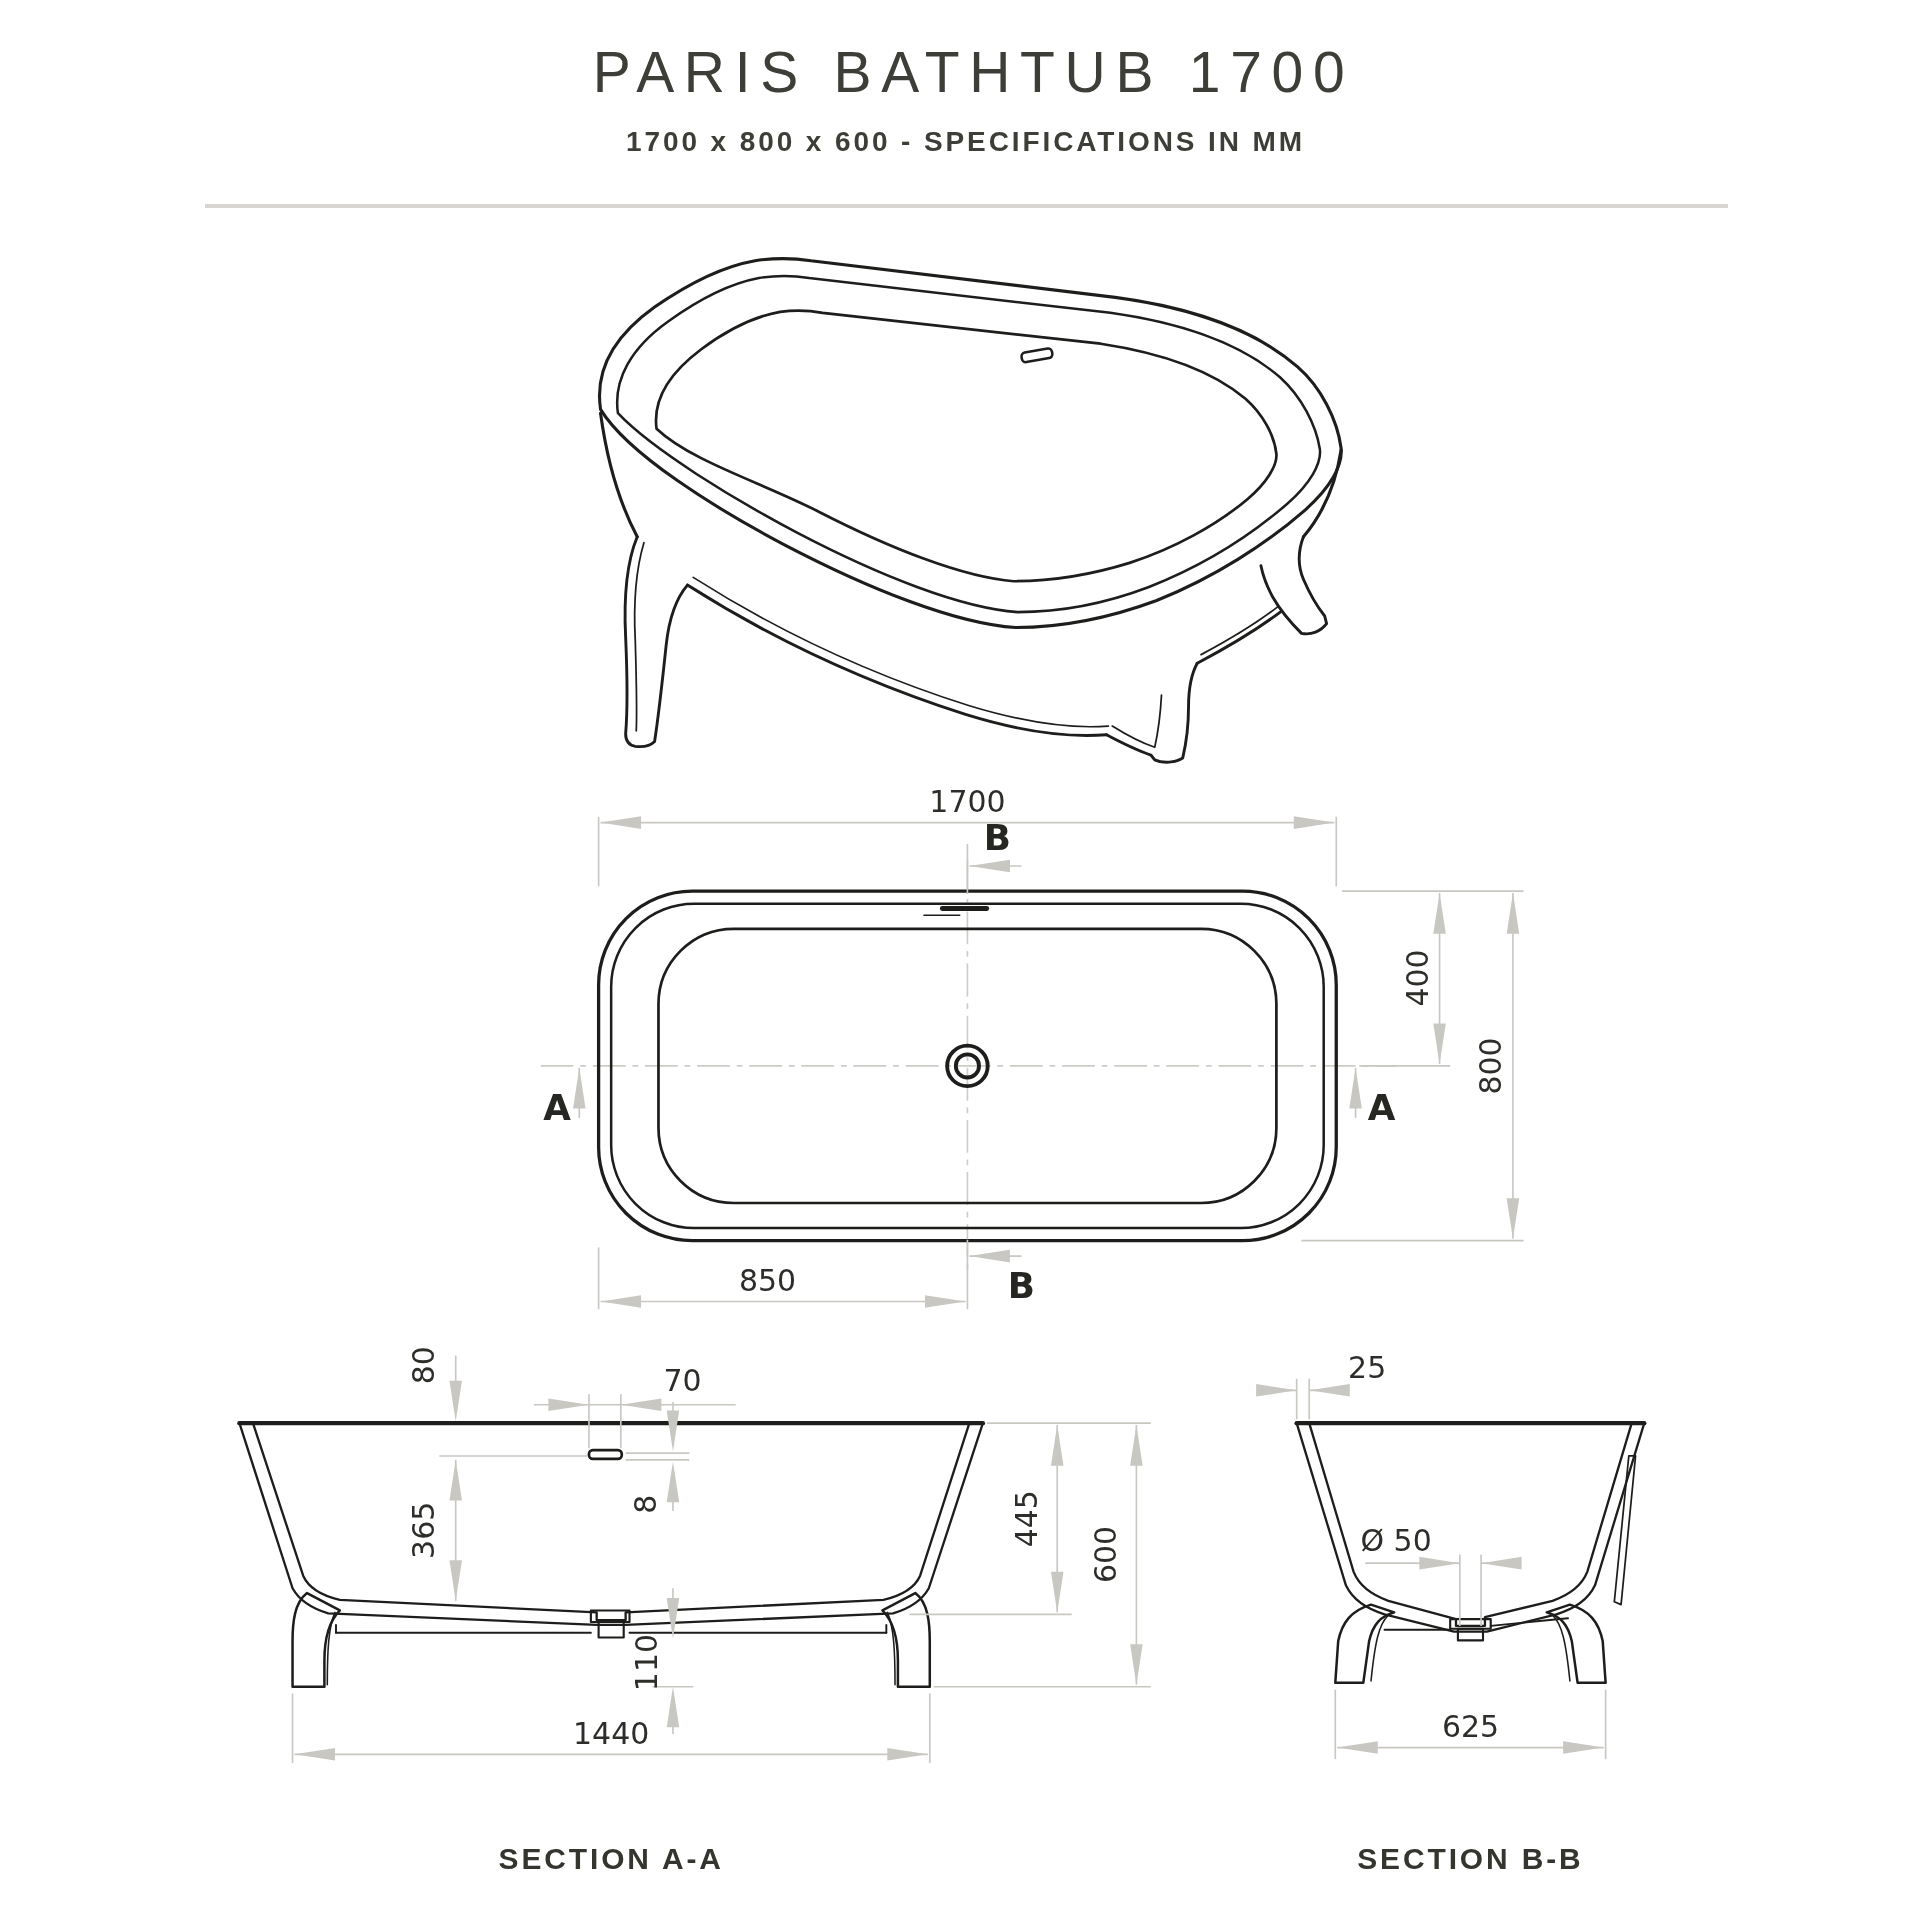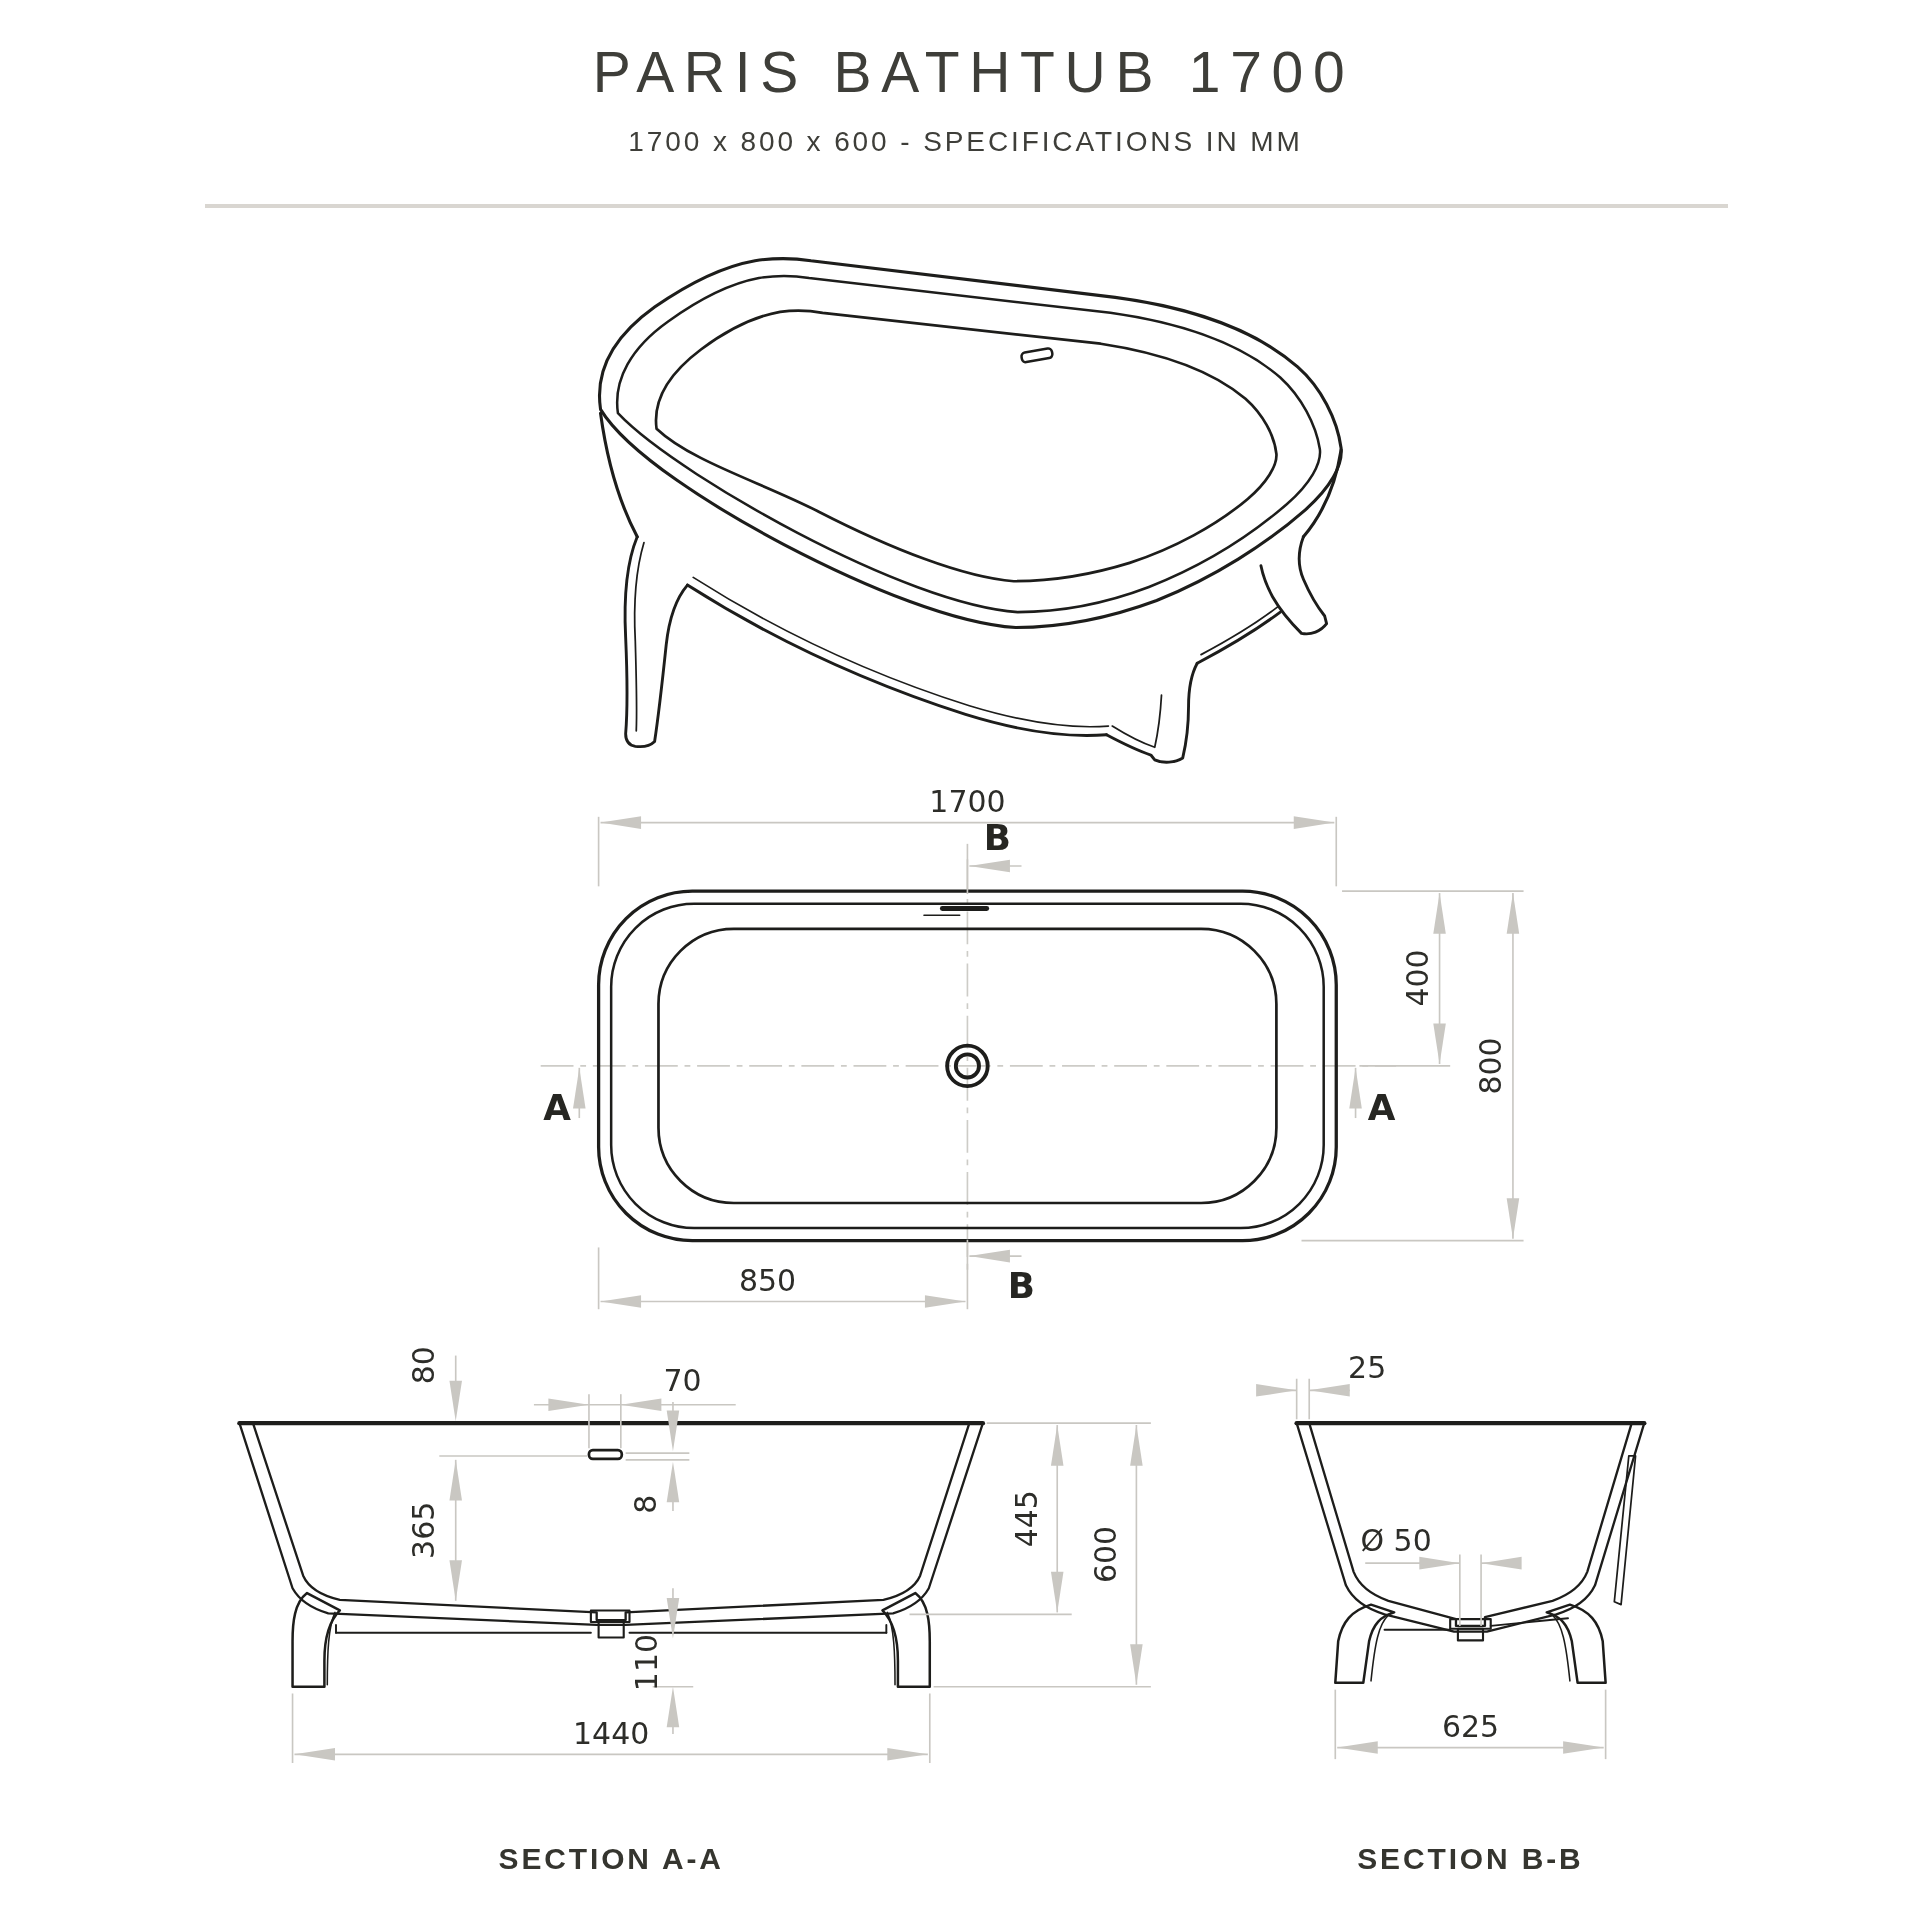--- a/index.html
+++ b/index.html
@@ -1,21 +1,21 @@
 <!DOCTYPE html>
 <html><head>
 <meta charset="utf-8">
 <style>
   html,body{margin:0;padding:0;background:#ffffff;}
   #page{position:relative;width:1931px;height:1931px;background:#ffffff;overflow:hidden;
         font-family:"Liberation Sans", sans-serif;}
   #title{position:absolute;top:39px;left:0;width:1931px;text-align:center;
          font-size:57px;font-weight:400;letter-spacing:9.7px;color:#3e3e39;padding-left:8px;}
   #subtitle{position:absolute;top:126px;left:0;width:1931px;text-align:center;
-         font-size:28px;font-weight:400;letter-spacing:2.9px;color:#3e3e39;}
+         font-size:28px;font-weight:700;letter-spacing:2.9px;color:#3e3e39;}
   #divider{position:absolute;top:204px;left:205px;width:1523px;height:3.9px;background:#d9d6d1;}
   svg{position:absolute;top:0;left:0;}
   .t{fill:#2d2d29;font-family:"DejaVu Sans", sans-serif;font-size:31px;font-weight:500;}
   .m{fill:#262622;font-family:"DejaVu Sans", sans-serif;font-size:37px;font-weight:600;}
   .lbl{fill:#35352f;font-family:"Liberation Sans", sans-serif;font-size:31px;font-weight:700;letter-spacing:3px;}
   .ln{stroke:#1d1d1b;fill:none;stroke-linecap:round;stroke-linejoin:round;}
   .dim{stroke:#c9c7c2;stroke-width:1.7;fill:none;}
   .cl{stroke:#cdccc7;stroke-width:1.7;fill:none;stroke-dasharray:34 7 6 7;}
   .arr{fill:#c9c7c2;stroke:none;}
 </style>

